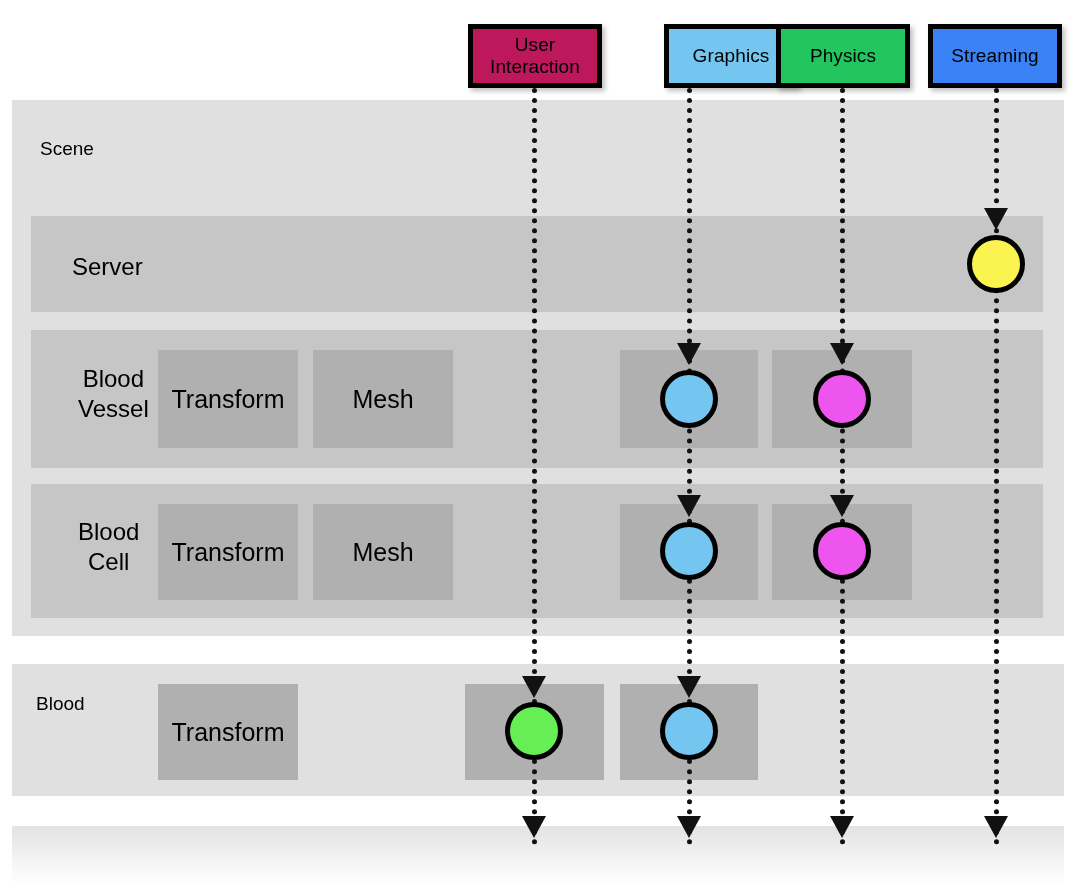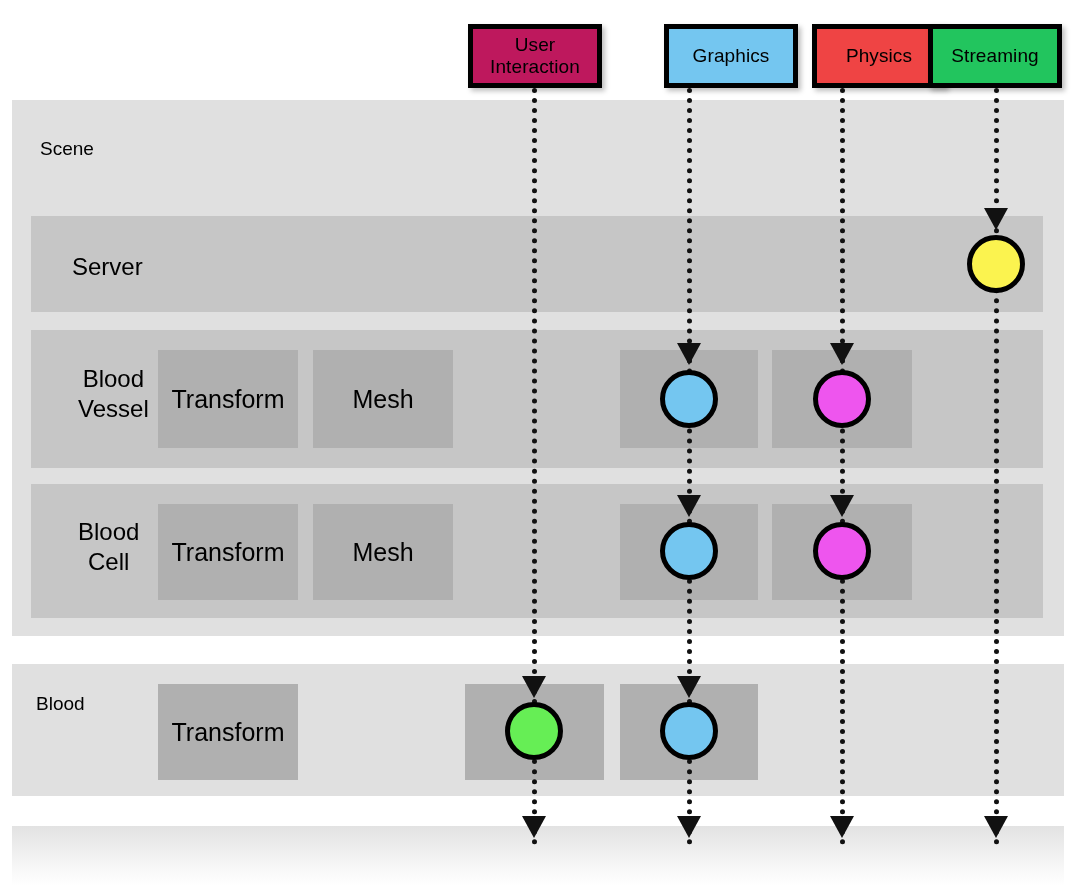--- a/index.html
+++ b/index.html
@@ -188,17 +188,17 @@
       <div class="circle" style="left: 813px; top: 370px; width: 58px; height: 58px; background: rgb(238, 85, 238);"></div>
       <div class="circle" style="left: 660px; top: 522px; width: 58px; height: 58px; background: rgb(116, 198, 240);"></div>
       <div class="circle" style="left: 813px; top: 522px; width: 58px; height: 58px; background: rgb(238, 85, 238);"></div>
       <div class="circle" style="left: 505px; top: 702px; width: 58px; height: 58px; background: rgb(102, 238, 85);"></div>
       <div class="circle" style="left: 660px; top: 702px; width: 58px; height: 58px; background: rgb(116, 198, 240);"></div>
     </div>
   <div id="systems-layer">
       <div class="sys-box" style="left: 468px; top: 24px; width: 134px; height: 64px; background: #be185d;"><span>User
 Interaction</span></div>
       <div class="sys-box" style="left: 652px; top: 24px; width: 134px; height: 64px; background: rgb(116, 198, 240); margin-left: 12px;"><span>Graphics</span></div>
-      <div class="sys-box" style="left: 776px; top: 24px; width: 134px; height: 64px; background: #ef4444; margin-left: 36px;"><span>Physics</span></div>
-      <div class="sys-box" style="left: 928px; top: 24px; width: 134px; height: 64px; background: #22c55e;"><span>Streaming</span></div>
+      <div class="sys-box" style="left: 776px; top: 24px; width: 134px; height: 64px; background: #22c55e;"><span>Physics</span></div>
+      <div class="sys-box" style="left: 928px; top: 24px; width: 134px; height: 64px; background: #3b82f6;"><span>Streaming</span></div>
     </div>
 
 </div>
 
 </body></html>

